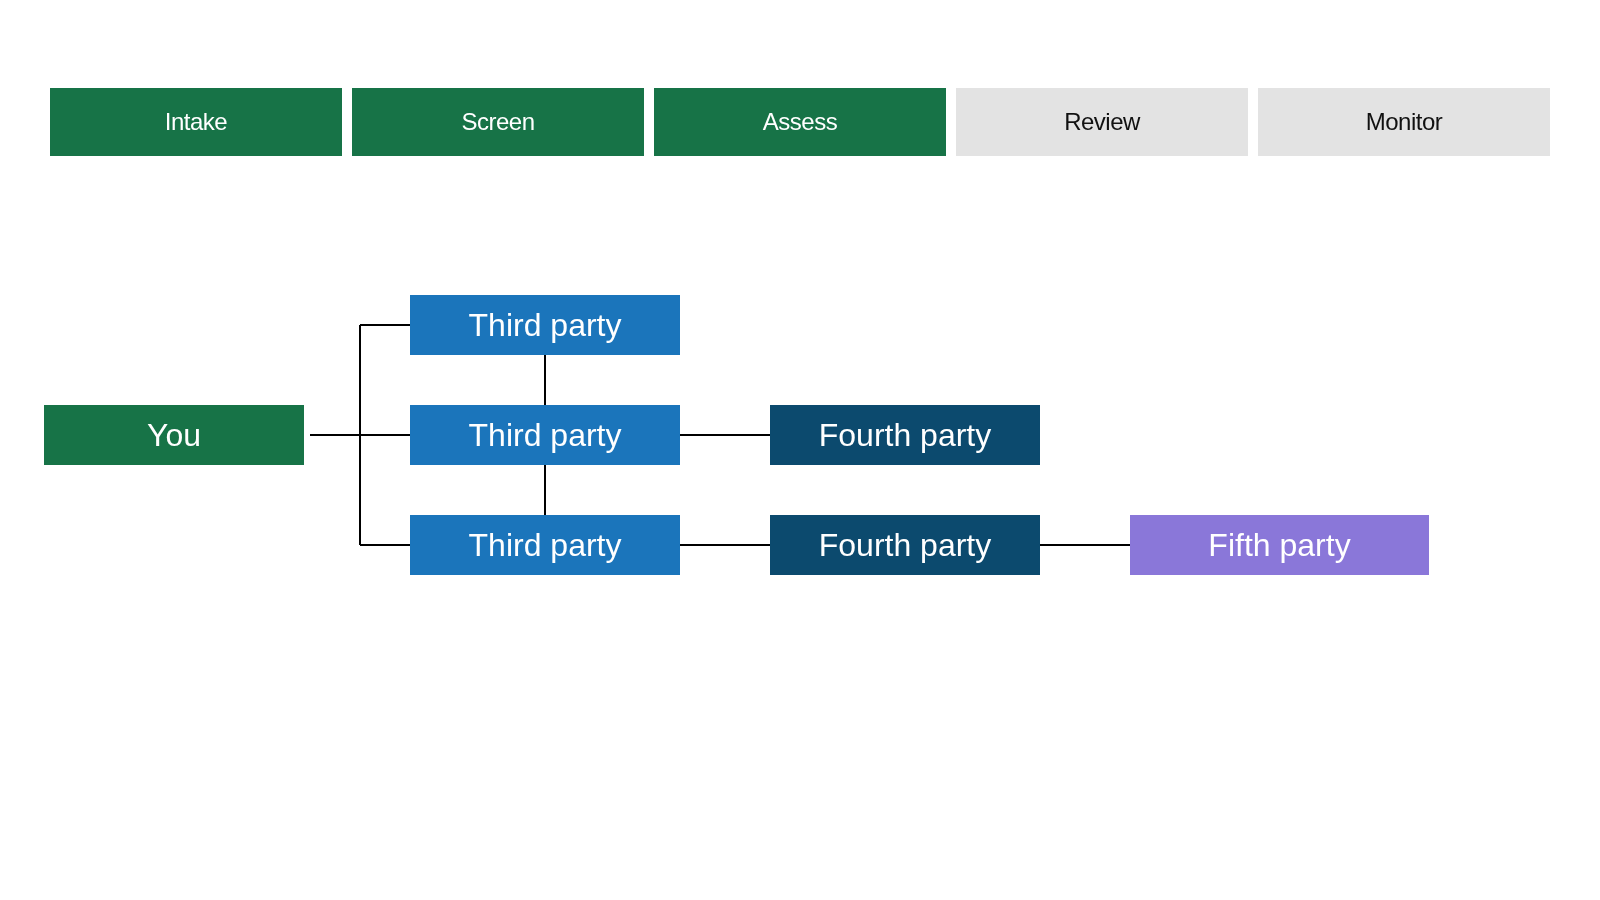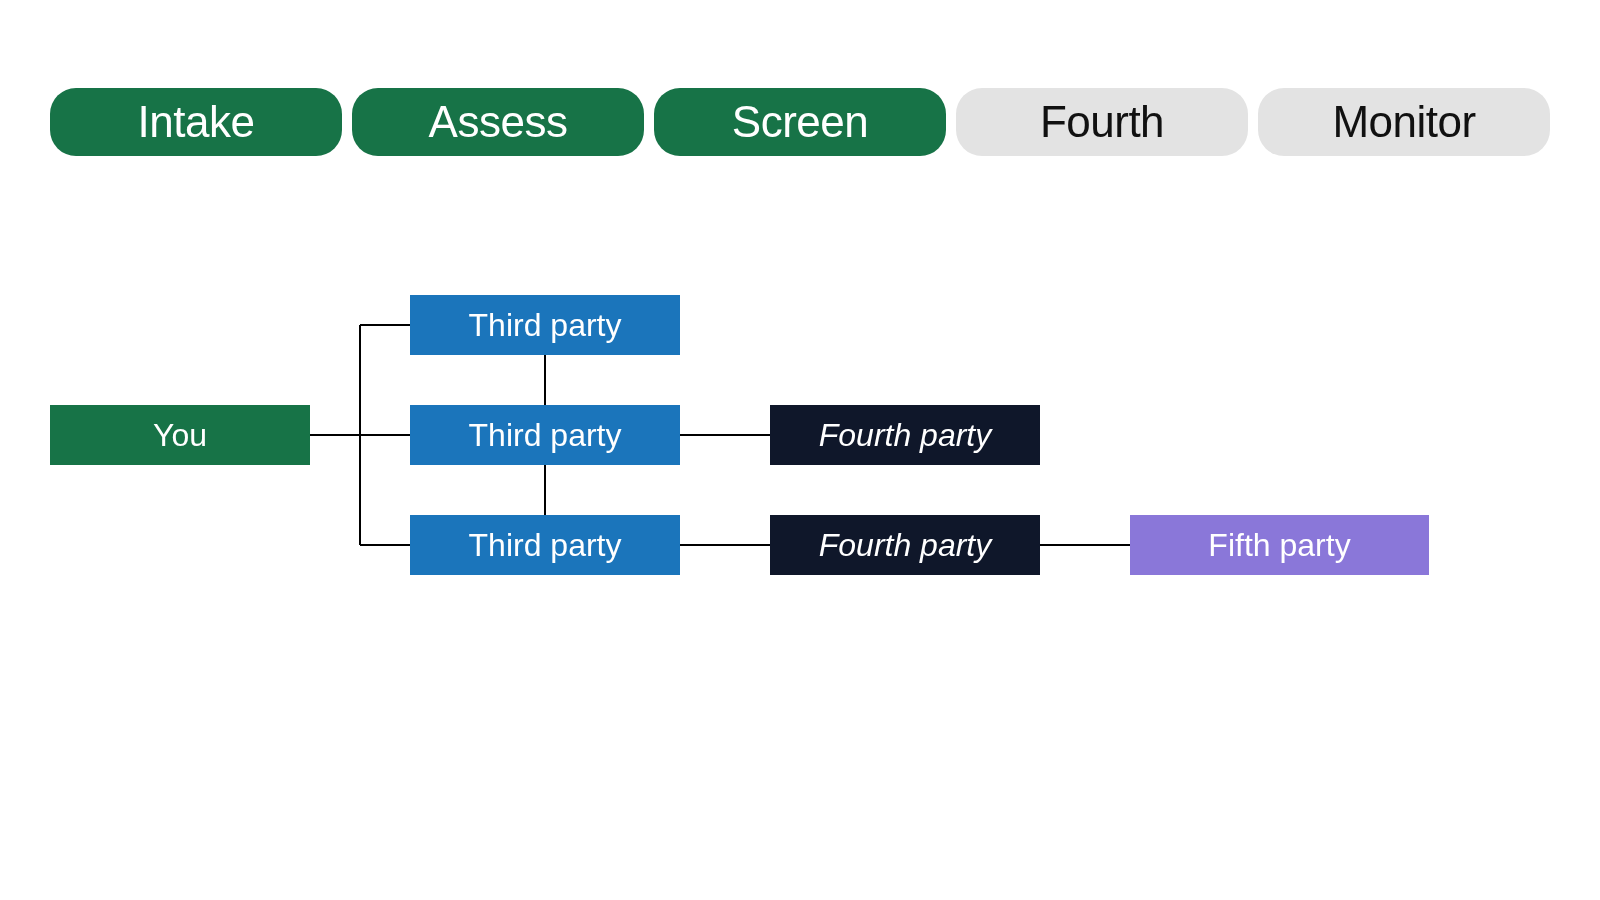--- a/index.html
+++ b/index.html
@@ -17,23 +17,22 @@
     left: 50px;
     right: 50px;
     display: flex;
     gap: 10px;
   }
   .stage {
     flex: 1;
     height: 68px;
     line-height: 68px;
     text-align: center;
-    font-size: 44px;
+    font-size: 24px;
     letter-spacing: -0.5px;
-    border-radius: 26px;
   }
   .stage.active {
     background: #177347;
     color: #ffffff;
   }
   .stage.inactive {
     background: #e3e3e3;
     color: #111111;
   }
   .diagram {
@@ -48,42 +47,42 @@
     box-sizing: border-box;
     text-align: center;
     font-size: 32px;
     color: #ffffff;
     display: flex;
     align-items: center;
     justify-content: center;
   }
   .node.you    { background: #177347; }
   .node.third  { background: #1B75BB; }
-  .node.fourth { background: #0f172a; font-style: italic; }
+  .node.fourth { background: #0c4a6e; }
   .node.fifth  { background: #8A77D9; }
   svg.connectors {
     position: absolute;
     top: 0; left: 0;
     width: 1600px;
     height: 900px;
     pointer-events: none;
   }
   svg.connectors line {
     stroke: #000000;
     stroke-width: 2;
   }
 </style>
 </head>
 <body>
 
 <div class="stage-bar">
   <div class="stage active">Intake</div>
+  <div class="stage active">Screen</div>
   <div class="stage active">Assess</div>
-  <div class="stage active">Screen</div>
-  <div class="stage inactive">Fourth</div>
+  <div class="stage inactive">Review</div>
   <div class="stage inactive">Monitor</div>
 </div>
 
 <svg class="connectors">
 
   <line x1="310" y1="435" x2="360" y2="435"></line>
 
   <line x1="360" y1="325" x2="360" y2="545"></line>
 
   <line x1="360" y1="325" x2="410" y2="325"></line>
@@ -97,21 +96,21 @@
   <line x1="545" y1="465" x2="545" y2="515"></line>
 
   <line x1="680" y1="435" x2="770" y2="435"></line>
 
   <line x1="680" y1="545" x2="770" y2="545"></line>
 
   <line x1="1040" y1="545" x2="1130" y2="545"></line>
 </svg>
 
 <div class="diagram">
-  <div class="node you" style="left:50px;  top:405px; width:260px; height:60px;">You</div>
+  <div class="node you" style="left:44px;  top:405px; width:260px; height:60px;">You</div>
 
   <div class="node third" style="left:410px; top:295px; width:270px; height:60px;">Third party</div>
   <div class="node third" style="left:410px; top:405px; width:270px; height:60px;">Third party</div>
   <div class="node third" style="left:410px; top:515px; width:270px; height:60px;">Third party</div>
 
   <div class="node fourth" style="left:770px; top:405px; width:270px; height:60px;">Fourth party</div>
   <div class="node fourth" style="left:770px; top:515px; width:270px; height:60px;">Fourth party</div>
 
   <div class="node fifth" style="left:1130px;top:515px; width:299px; height:60px;">Fifth party</div>
 </div>

